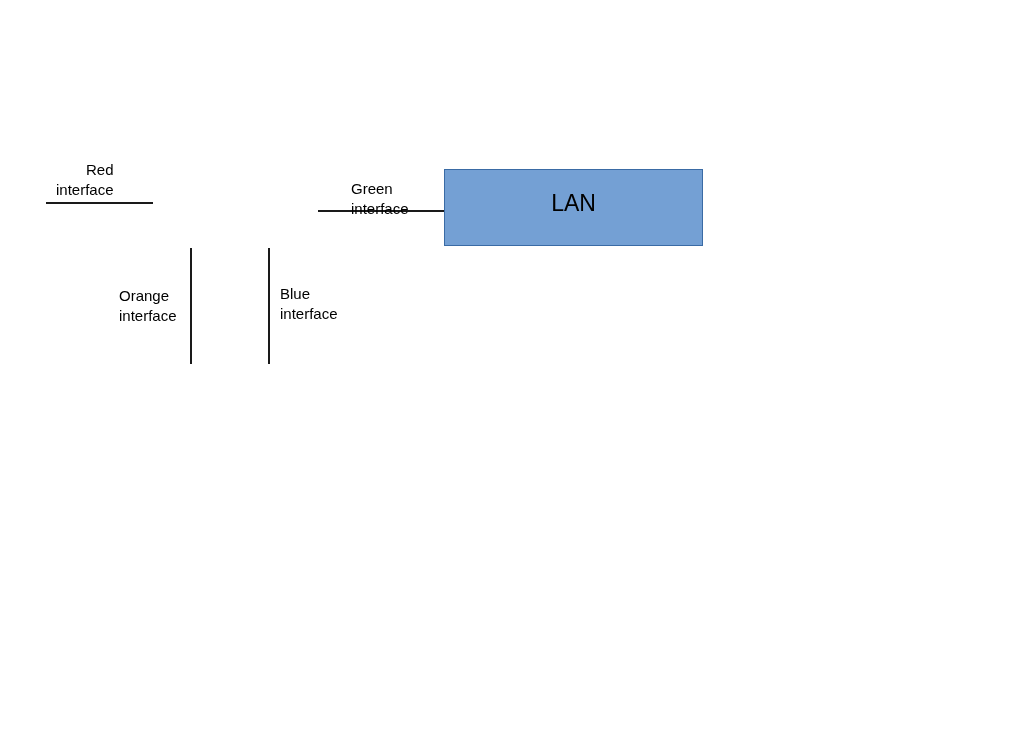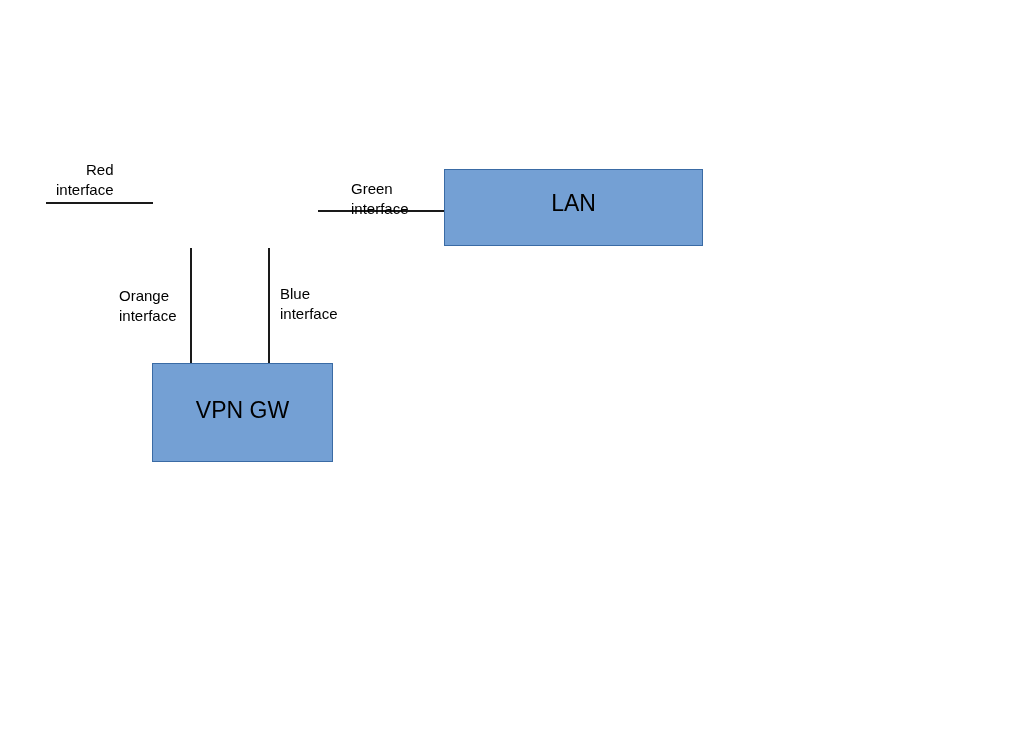--- a/index.html
+++ b/index.html
@@ -139,17 +139,14 @@
   <div class="edge-label" id="label-blue">
     <div>Blue</div>
     <div>interface</div>
   </div>
 
 
   <div class="node" id="node-lan">
     <div class="node-label">LAN</div>
   </div>
 
-  <div class="node" id="node-vpngw">
-    <div class="node-label">VPN GW</div>
-  </div>
 
 </div>
 
 </body></html>

